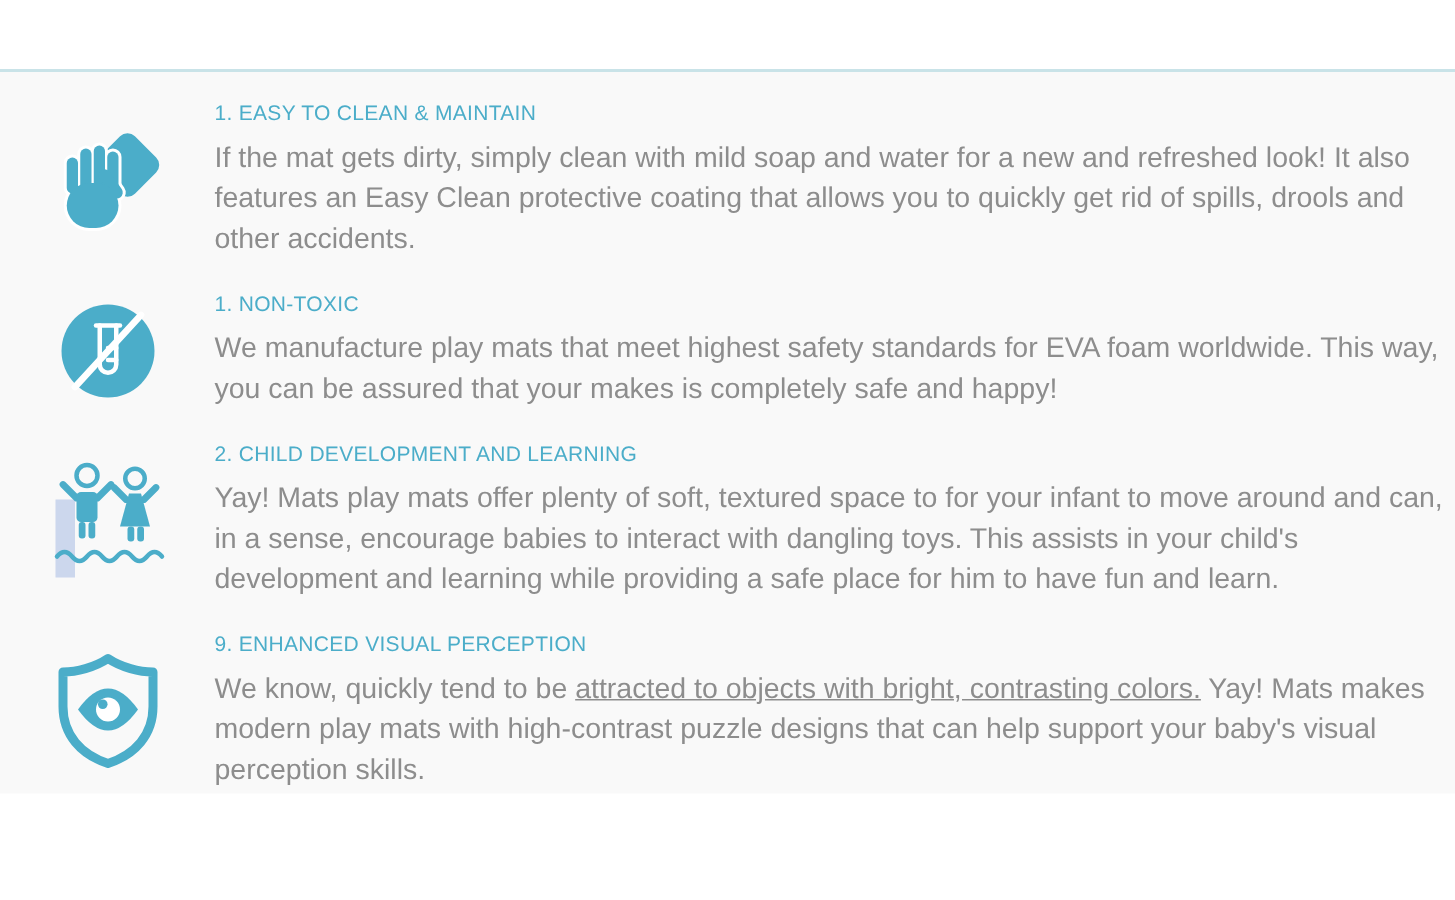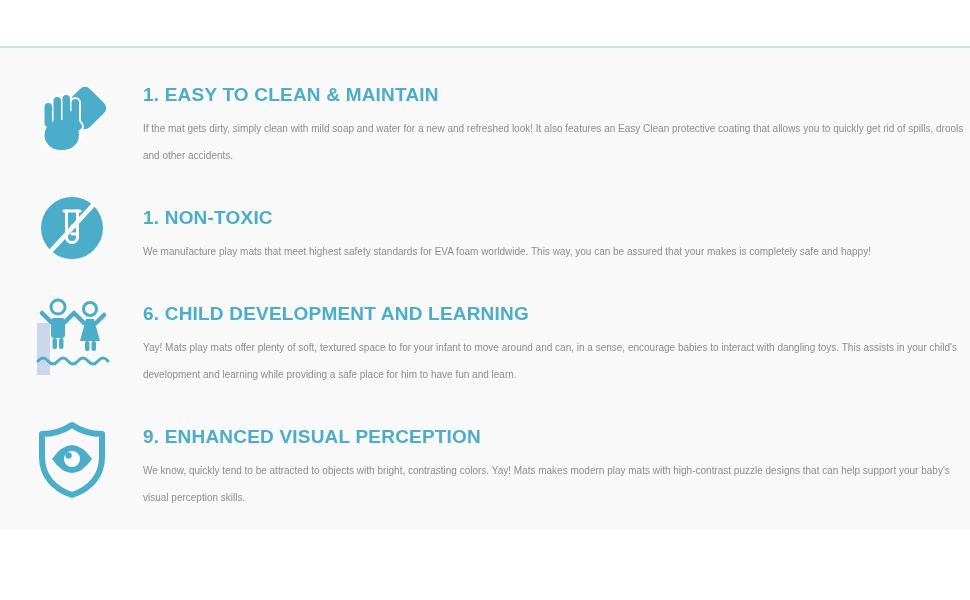--- a/index.html
+++ b/index.html
@@ -33,33 +33,33 @@
   .icon-cell {
     flex: 0 0 143px;
     display: flex;
     justify-content: center;
     align-items: center;
   }
   .text-cell {
     width: 828px;
   }
   .feature-heading {
-    margin: 17px 0 9px 0;
-    font-size: 19px;
-    font-weight: bold;
+    margin: 0 0 9px 0;
+    font-size: 14px;
+    font-weight: normal;
     color: var(--accent);
     letter-spacing: 0.2px;
   }
   .feature-body {
     margin: 0;
-    font-size: 10px;
+    font-size: 19px;
     line-height: 27px;
     color: var(--body-text);
   }
-  .underlined { }
+  .underlined { text-decoration: underline; }
   svg { display: block; }
   .teal { fill: var(--accent); }
   .teal-stroke { stroke: var(--accent); fill: none; }
 </style>
 </head>
 <body>
 
 <div class="band">
 
   <div class="feature-row">
@@ -130,21 +130,21 @@
           <path d="M52,26 L44,18" class="teal-stroke" stroke-width="4.5" stroke-linecap="round"></path>
           <path d="M64,26 L72,18" class="teal-stroke" stroke-width="4.5" stroke-linecap="round"></path>
           <path class="teal" d="M54,22 h8 l6,22 h-20 z"></path>
           <rect class="teal" x="53" y="44" width="4.5" height="10" rx="2"></rect>
           <rect class="teal" x="59.5" y="44" width="4.5" height="10" rx="2"></rect>
         </g>
         <path d="M6,64 q5,-6 10,0 t10,0 t10,0 t10,0 t10,0 t10,0 t10,0" class="teal-stroke" stroke-width="3" stroke-linecap="round"></path>
       </svg>
     </div>
     <div class="text-cell">
-      <h3 class="feature-heading">6. CHILD DEVELOPMENT AND LEARNING</h3>
+      <h3 class="feature-heading">2. CHILD DEVELOPMENT AND LEARNING</h3>
       <p class="feature-body">Yay! Mats play mats offer plenty of soft, textured space to for your infant to move around and can, in a sense, encourage babies to interact with dangling toys. This assists in your child's development and learning while providing a safe place for him to have fun and learn.</p>
     </div>
   </div>
 
   <div class="feature-row">
     <div class="icon-cell">
       <svg width="72" height="78" viewBox="0 0 72 78">
         <path d="M36,4 C45,10 57,13 66,13 L66,36 C66,55 54,68 36,74 C18,68 6,55 6,36 L6,13 C15,13 27,10 36,4 Z" class="teal-stroke" stroke-width="6" stroke-linejoin="round"></path>
         <path class="teal" d="M16,38 Q26,24 36,24 Q46,24 56,38 Q46,52 36,52 Q26,52 16,38 Z"></path>
         <circle cx="36" cy="38" r="8" fill="#ffffff"></circle>

